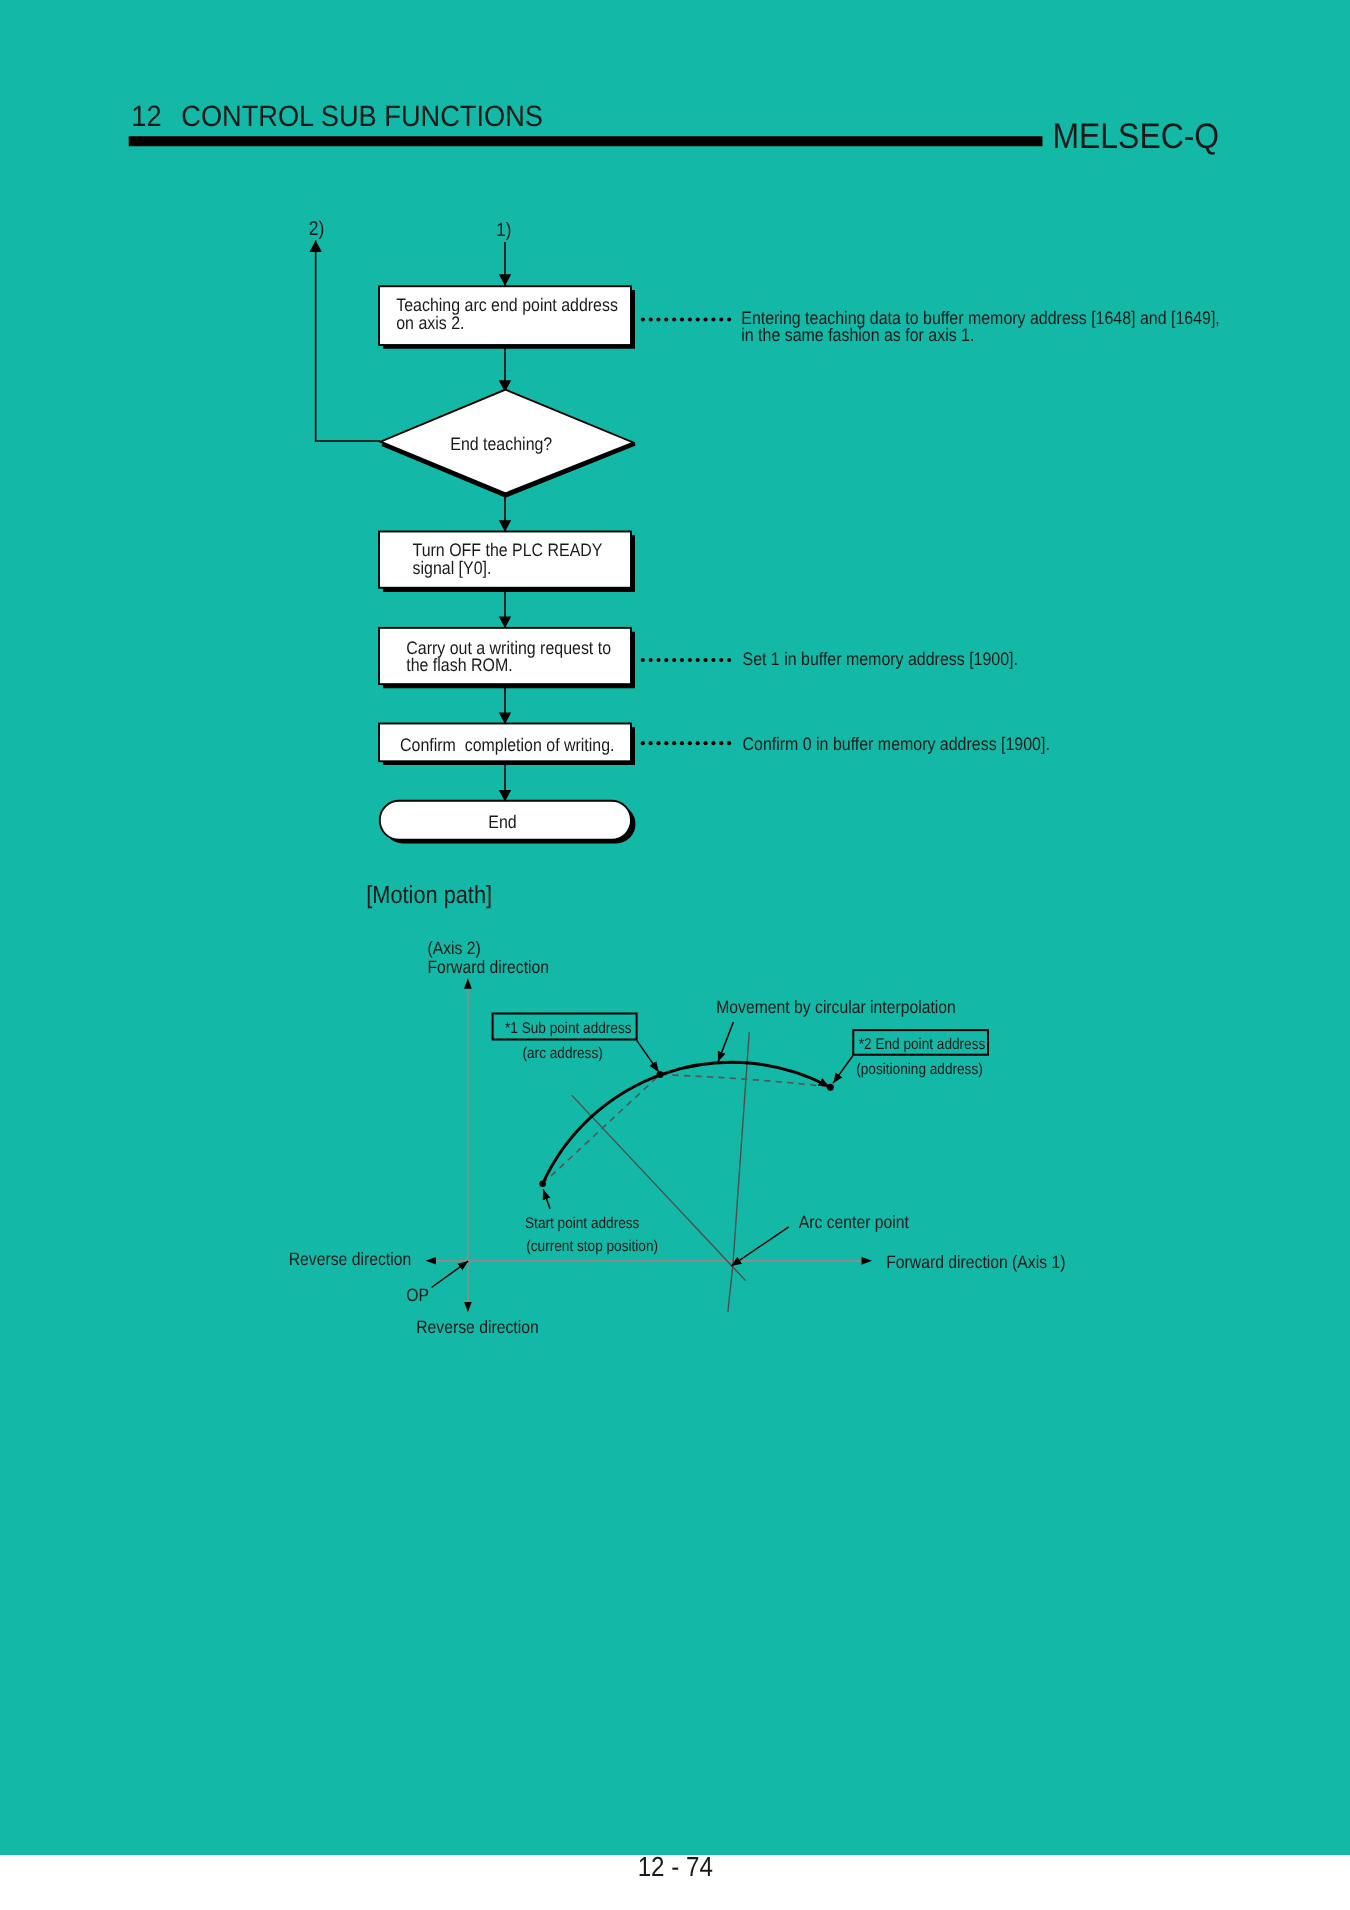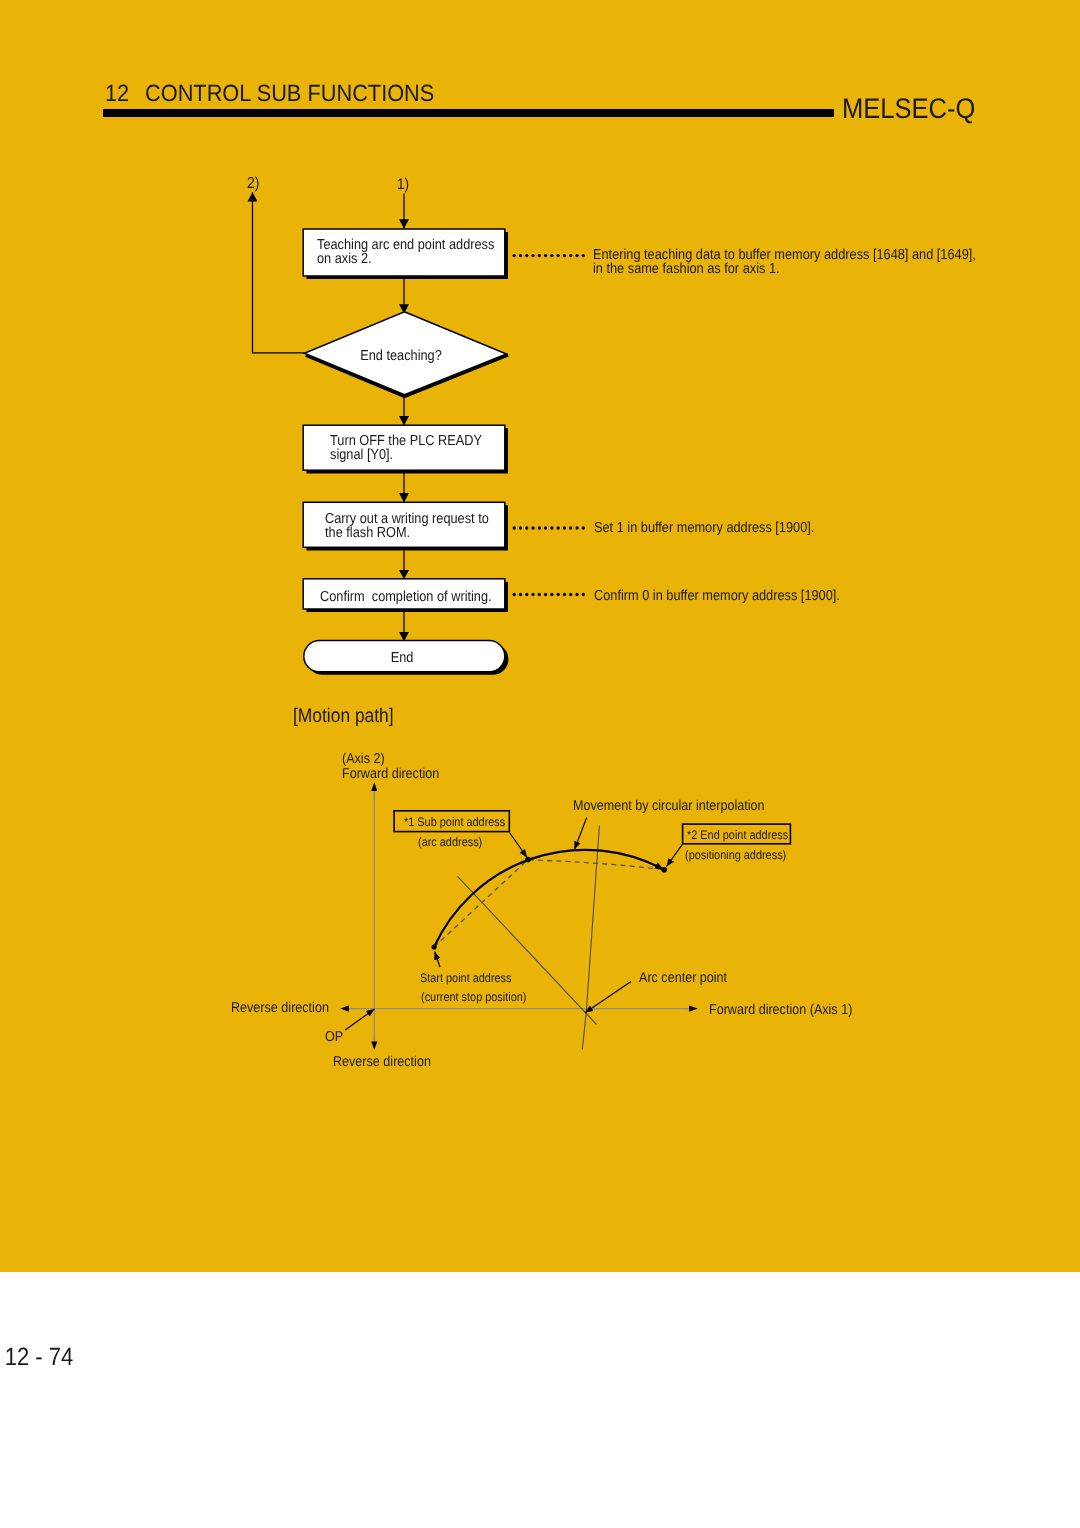--- a/index.html
+++ b/index.html
@@ -1,32 +1,32 @@
 <!DOCTYPE html>
 <html><head>
 <meta charset="utf-8">
 <title>12 CONTROL SUB FUNCTIONS</title>
 <style>
   html,body{margin:0;padding:0;background:#ffffff;}
   body{width:1080px;height:1528px;position:relative;overflow:hidden;
        font-family:"Liberation Sans",sans-serif;color:#1a1a1a;
        -webkit-font-smoothing:antialiased;text-rendering:geometricPrecision;}
-  .page{position:absolute;left:0;top:0;width:1080px;height:1272px;background:#eab308;}
+  .page{position:absolute;left:0;top:0;width:1080px;height:1484px;background:#14b8a6;}
   .abs{position:absolute;white-space:pre;}
   
   .nw{transform:scaleX(0.88) translateZ(0);transform-origin:0 0;-webkit-font-smoothing:antialiased;}
   .nw91{transform:scaleX(0.926) translateZ(0);transform-origin:0 0;-webkit-font-smoothing:antialiased;}
   .nw867{transform:scaleX(0.899) translateZ(0);transform-origin:0 0;-webkit-font-smoothing:antialiased;}
   .nwc{transform:scaleX(0.88) translateZ(0);transform-origin:50% 0;-webkit-font-smoothing:antialiased;}
 
   #hdr-num{left:104.9px;top:80px;font-size:23.5px;}
   #hdr-title{left:144.6px;top:80px;font-size:23.5px;}
   #hdr-bar{left:103.3px;top:109.2px;width:730.6px;height:7.9px;background:#000;}
   #hdr-brand{left:841.5px;top:93px;font-size:28.4px;}
-  #footer{left:0;top:1343px;width:1080px;font-size:25px;}
+  #footer{left:0;top:1481px;width:1080px;text-align:center;font-size:22px;}
   #footer span{display:inline-block;transform:scaleX(0.88) translateZ(0);-webkit-font-smoothing:antialiased;}
 
   .fc-text{font-size:14.5px;line-height:14.4px;}
   .motion-title{font-size:19.8px;}
   .diagram-txt{font-size:14.3px;line-height:14.8px;}
   .small-txt{font-size:12.4px;}
   svg.layer{position:absolute;left:0;top:0;width:1080px;height:1528px;overflow:visible;}
 </style>
 </head>
 <body>

